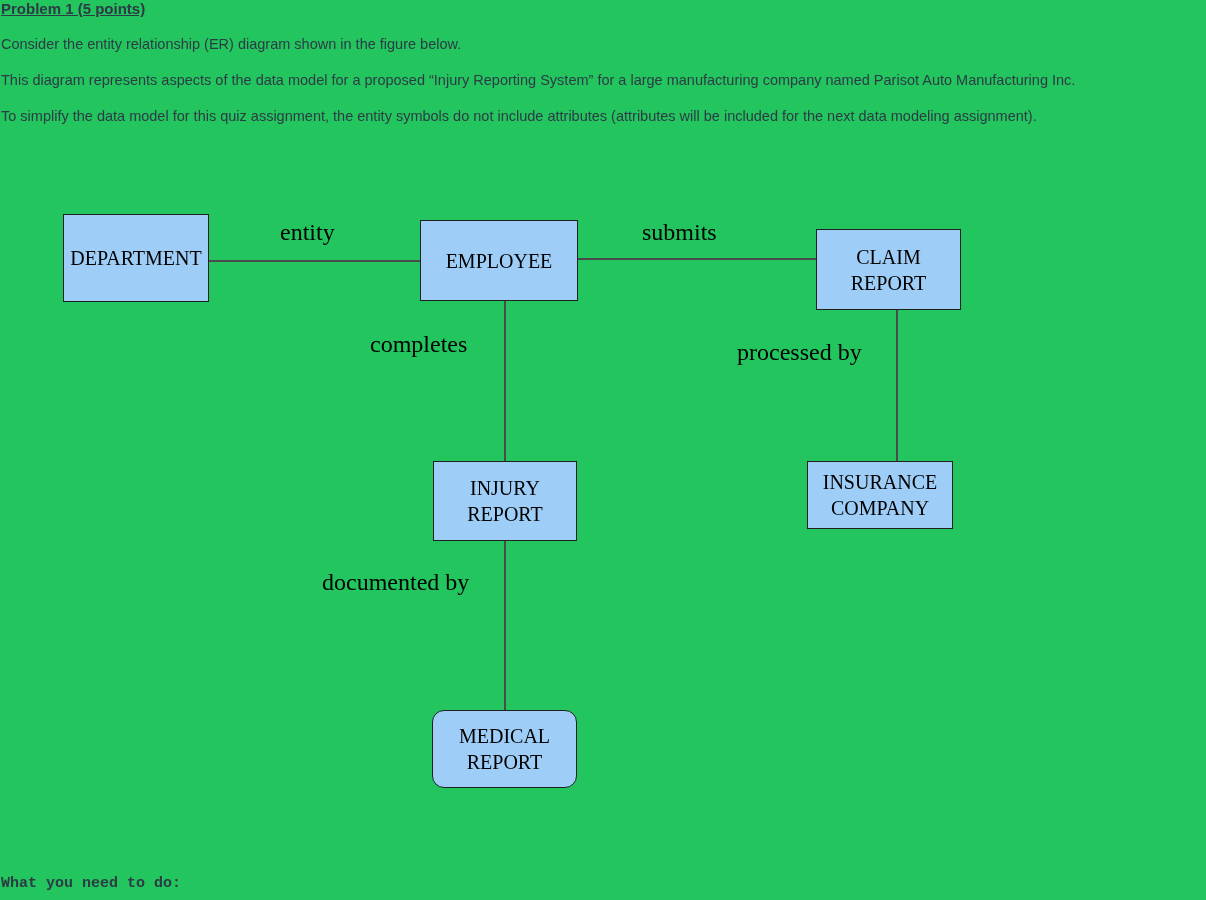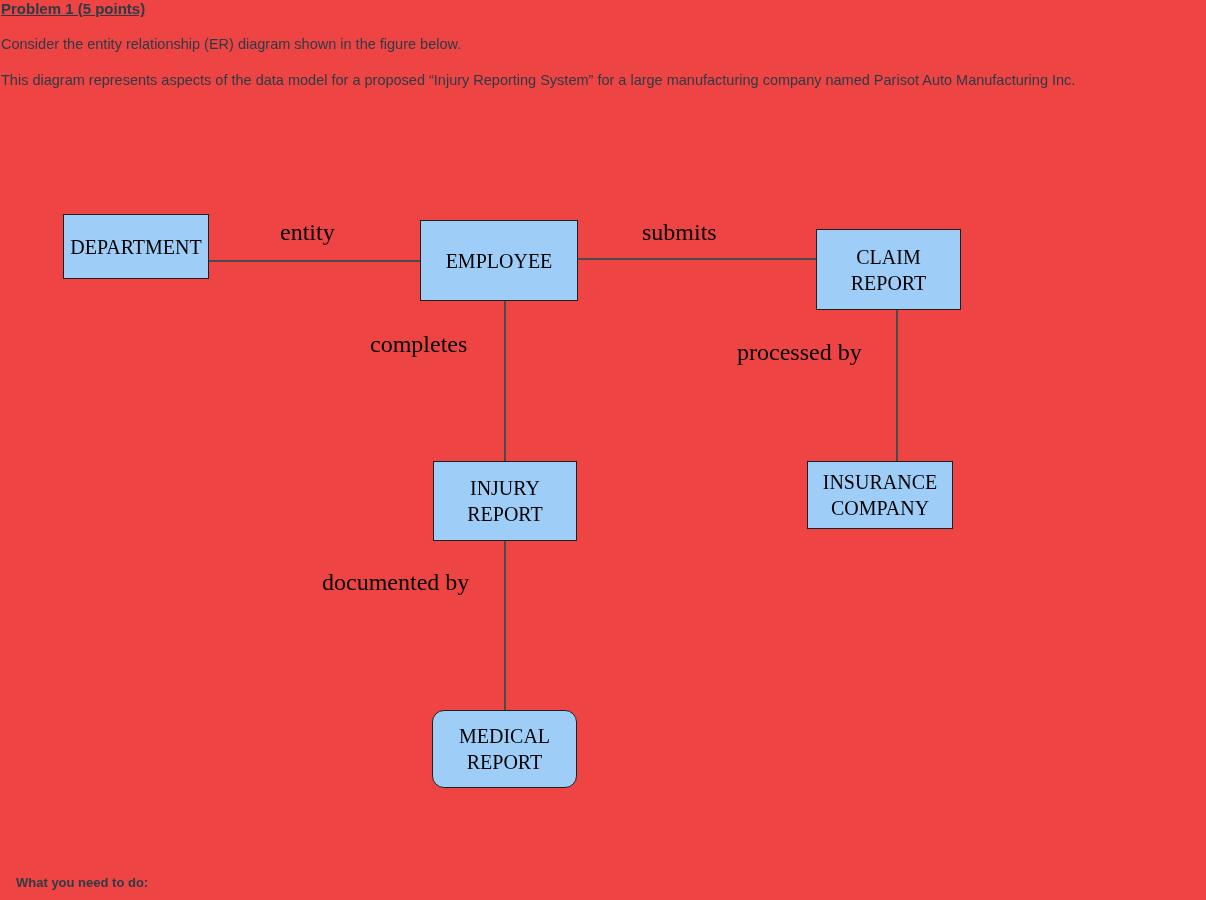--- a/index.html
+++ b/index.html
@@ -1,51 +1,51 @@
 <!DOCTYPE html>
 <html style="--entity-fill: #9ECEF8; --entity-border: #1f1f1f; --connector: #4b4b4b; --body-text: #2D3B45;"><head>
 <meta charset="utf-8">
 <style>
   html, body { margin: 0; padding: 0; background: #ffffff; }
   body {
     width: 1206px; height: 900px; overflow: hidden;
     font-family: "Liberation Sans", sans-serif;
   }
-  .page { position: relative; width: 1206px; height: 900px; background: #ef4444; }
+  .page { position: relative; width: 1206px; height: 900px; background: #22c55e; }
 
   
   .heading {
     position: absolute; left: 1px; top: 0px;
     font-size: 15px; font-weight: bold; color: var(--body-text);
     text-decoration: underline; white-space: nowrap;
   }
   .para {
     position: absolute; left: 1px; margin: 0;
     font-size: 14.5px; color: var(--body-text); white-space: nowrap;
   }
   .p1 { top: 36px; }
   .p2 { top: 72px; }
   .p3 { top: 108px; }
   .footer-heading {
-    position: absolute; left: 16px; top: 875px;
-    font-size: 13px; font-weight: bold; color: var(--body-text); white-space: nowrap;
+    position: absolute; left: 1px; top: 875px;
+    font-size: 15px; font-weight: bold; color: var(--body-text); white-space: nowrap; font-family: Liberation Mono, monospace;
   }
 
   
   .diagram { position: absolute; left: 0; top: 0; width: 1206px; height: 900px; }
 
   .entity {
     position: absolute; box-sizing: border-box;
     background: var(--entity-fill);
     border: 1.5px solid var(--entity-border);
     display: flex; align-items: center; justify-content: center;
     font-family: "Liberation Serif", serif; font-size: 20px; line-height: 26px;
     color: #000000; text-align: center; white-space: pre-line;
   }
-  .e-department { left: 63px;  top: 214px; width: 146px; height: 65px; }
+  .e-department { left: 63px;  top: 214px; width: 146px; height: 88px; }
   .e-employee   { left: 420px; top: 220px; width: 158px; height: 81px; }
   .e-claim      { left: 816px; top: 229px; width: 145px; height: 81px; }
   .e-injury     { left: 433px; top: 461px; width: 144px; height: 80px; }
   .e-insurance  { left: 807px; top: 461px; width: 146px; height: 68px; }
   .e-medical    { left: 432px; top: 710px; width: 145px; height: 78px; border-radius: 12px; }
 
   .edge { position: absolute; background: var(--connector); }
   .edge-dept-emp        { left: 209px; top: 260px; width: 223px; height: 2px; }
   .edge-emp-claim       { left: 576px; top: 258px; width: 240px; height: 2px; }
   .edge-emp-injury      { left: 504px; top: 301px; width: 2px;  height: 160px; }
@@ -71,20 +71,21 @@
 </style>
 </head>
 <body>
 
 <div class="page">
 
   <div class="heading">Problem 1 (5 points)</div>
 
   <p class="para p2">This diagram represents aspects of the data model for a proposed “Injury Reporting System” for a large manufacturing company named Parisot Auto Manufacturing Inc.</p>
   <p class="para p1">Consider the entity relationship (ER) diagram shown in the figure below.</p>
+  <p class="para p3">To simplify the data model for this quiz assignment, the entity symbols do not include attributes (attributes will be included for the next data modeling assignment).</p>
 
   <div class="diagram">
 
     <div class="edge edge-dept-emp"></div>
     <div class="edge edge-emp-claim"></div>
     <div class="edge edge-emp-injury"></div>
     <div class="edge edge-claim-insurance"></div>
     <div class="edge edge-injury-medical"></div>
 
     <div class="entity e-department">DEPARTMENT</div>

